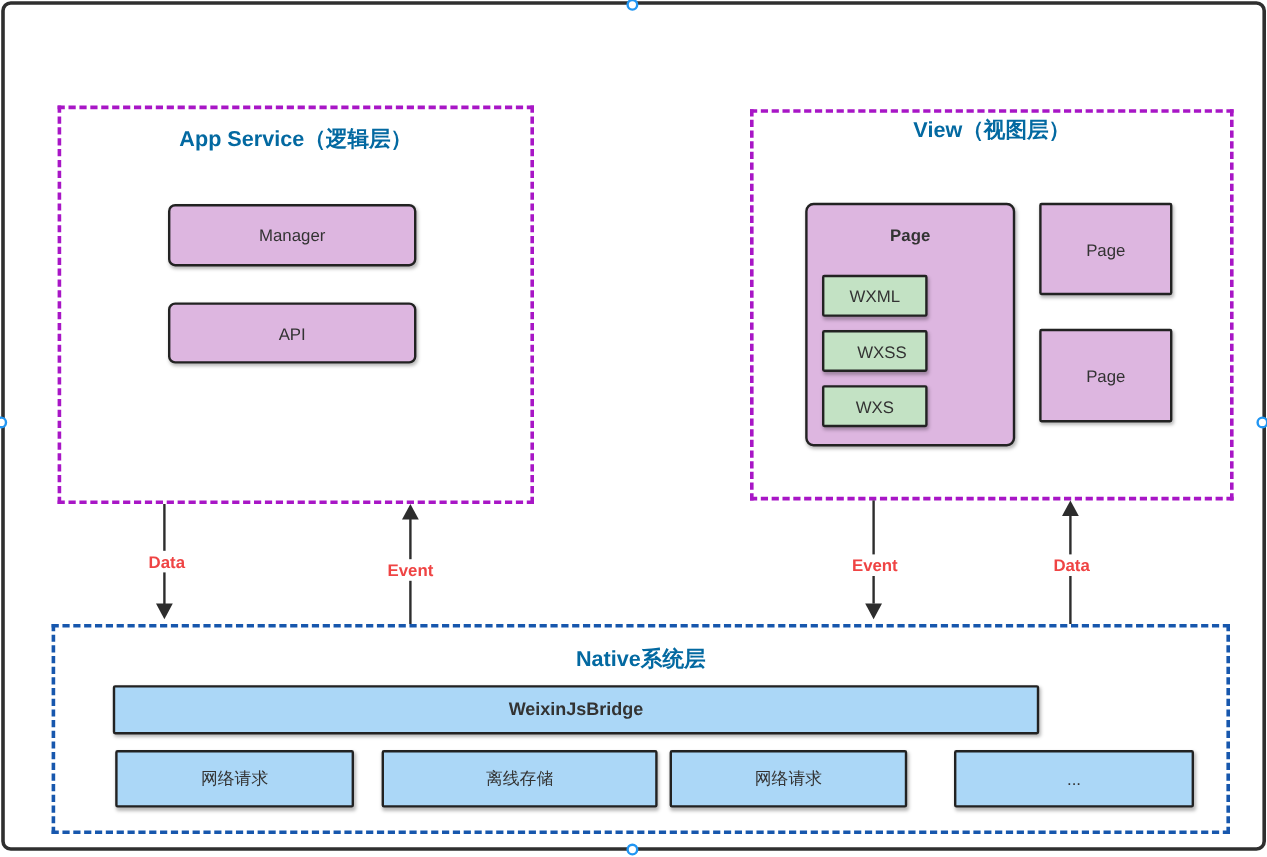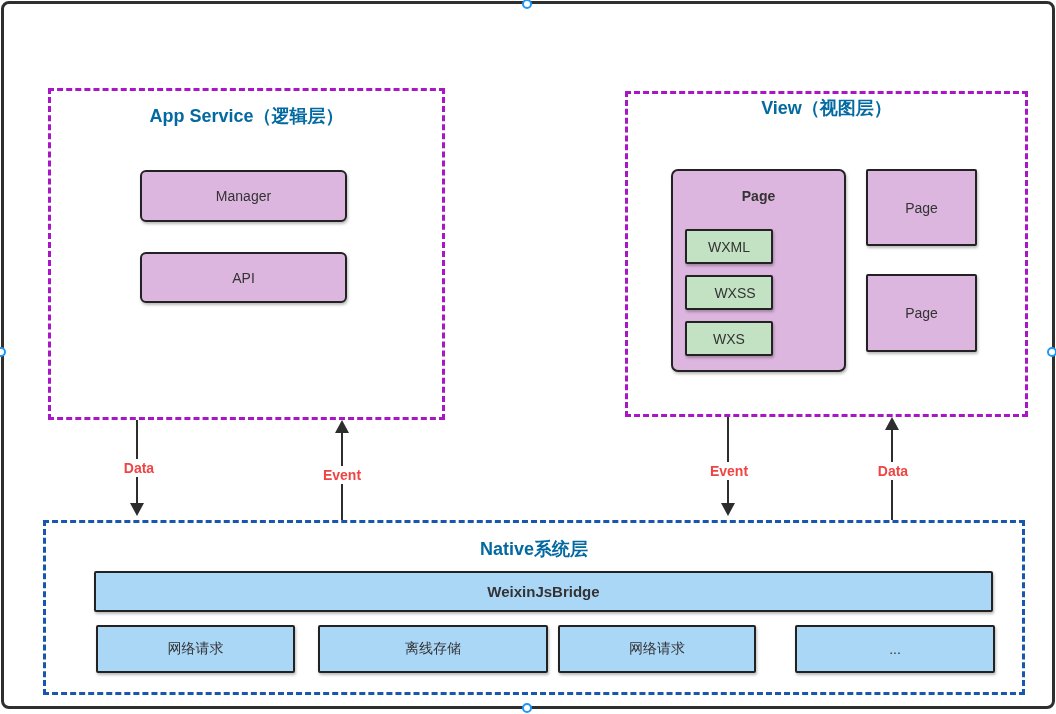--- a/index.html
+++ b/index.html
@@ -48,21 +48,21 @@
                   font-weight:bold;font-size:14px;}
   .wx-box{left:12px;width:88px;height:35px;}
   .wxml{top:58px;}
   .wxss{top:104px;padding-left:12px;}
   .wxs{top:150px;}
   .page-side{left:238px;width:111px;height:77px;}
   .page1{top:75px;}
   .page2{top:180px;height:78px;}
 
   
-  .bridge{left:48px;top:48px;width:899px;height:41px;font-weight:bold;font-size:15px;}
+  .bridge{left:48px;top:48px;width:772px;height:41px;font-weight:bold;font-size:15px;}
   .cap{top:102px;height:48px;}
   .cap1{left:50px;width:199px;}
   .cap2{left:272px;width:230px;}
   .cap3{left:512px;width:198px;}
   .cap4{left:749px;width:200px;}
 
   
   .arrow-line{position:absolute;width:2px;background:#2d2d2d;}
   .arrow-head{position:absolute;width:0;height:0;
               border-left:7px solid transparent;border-right:7px solid transparent;}

